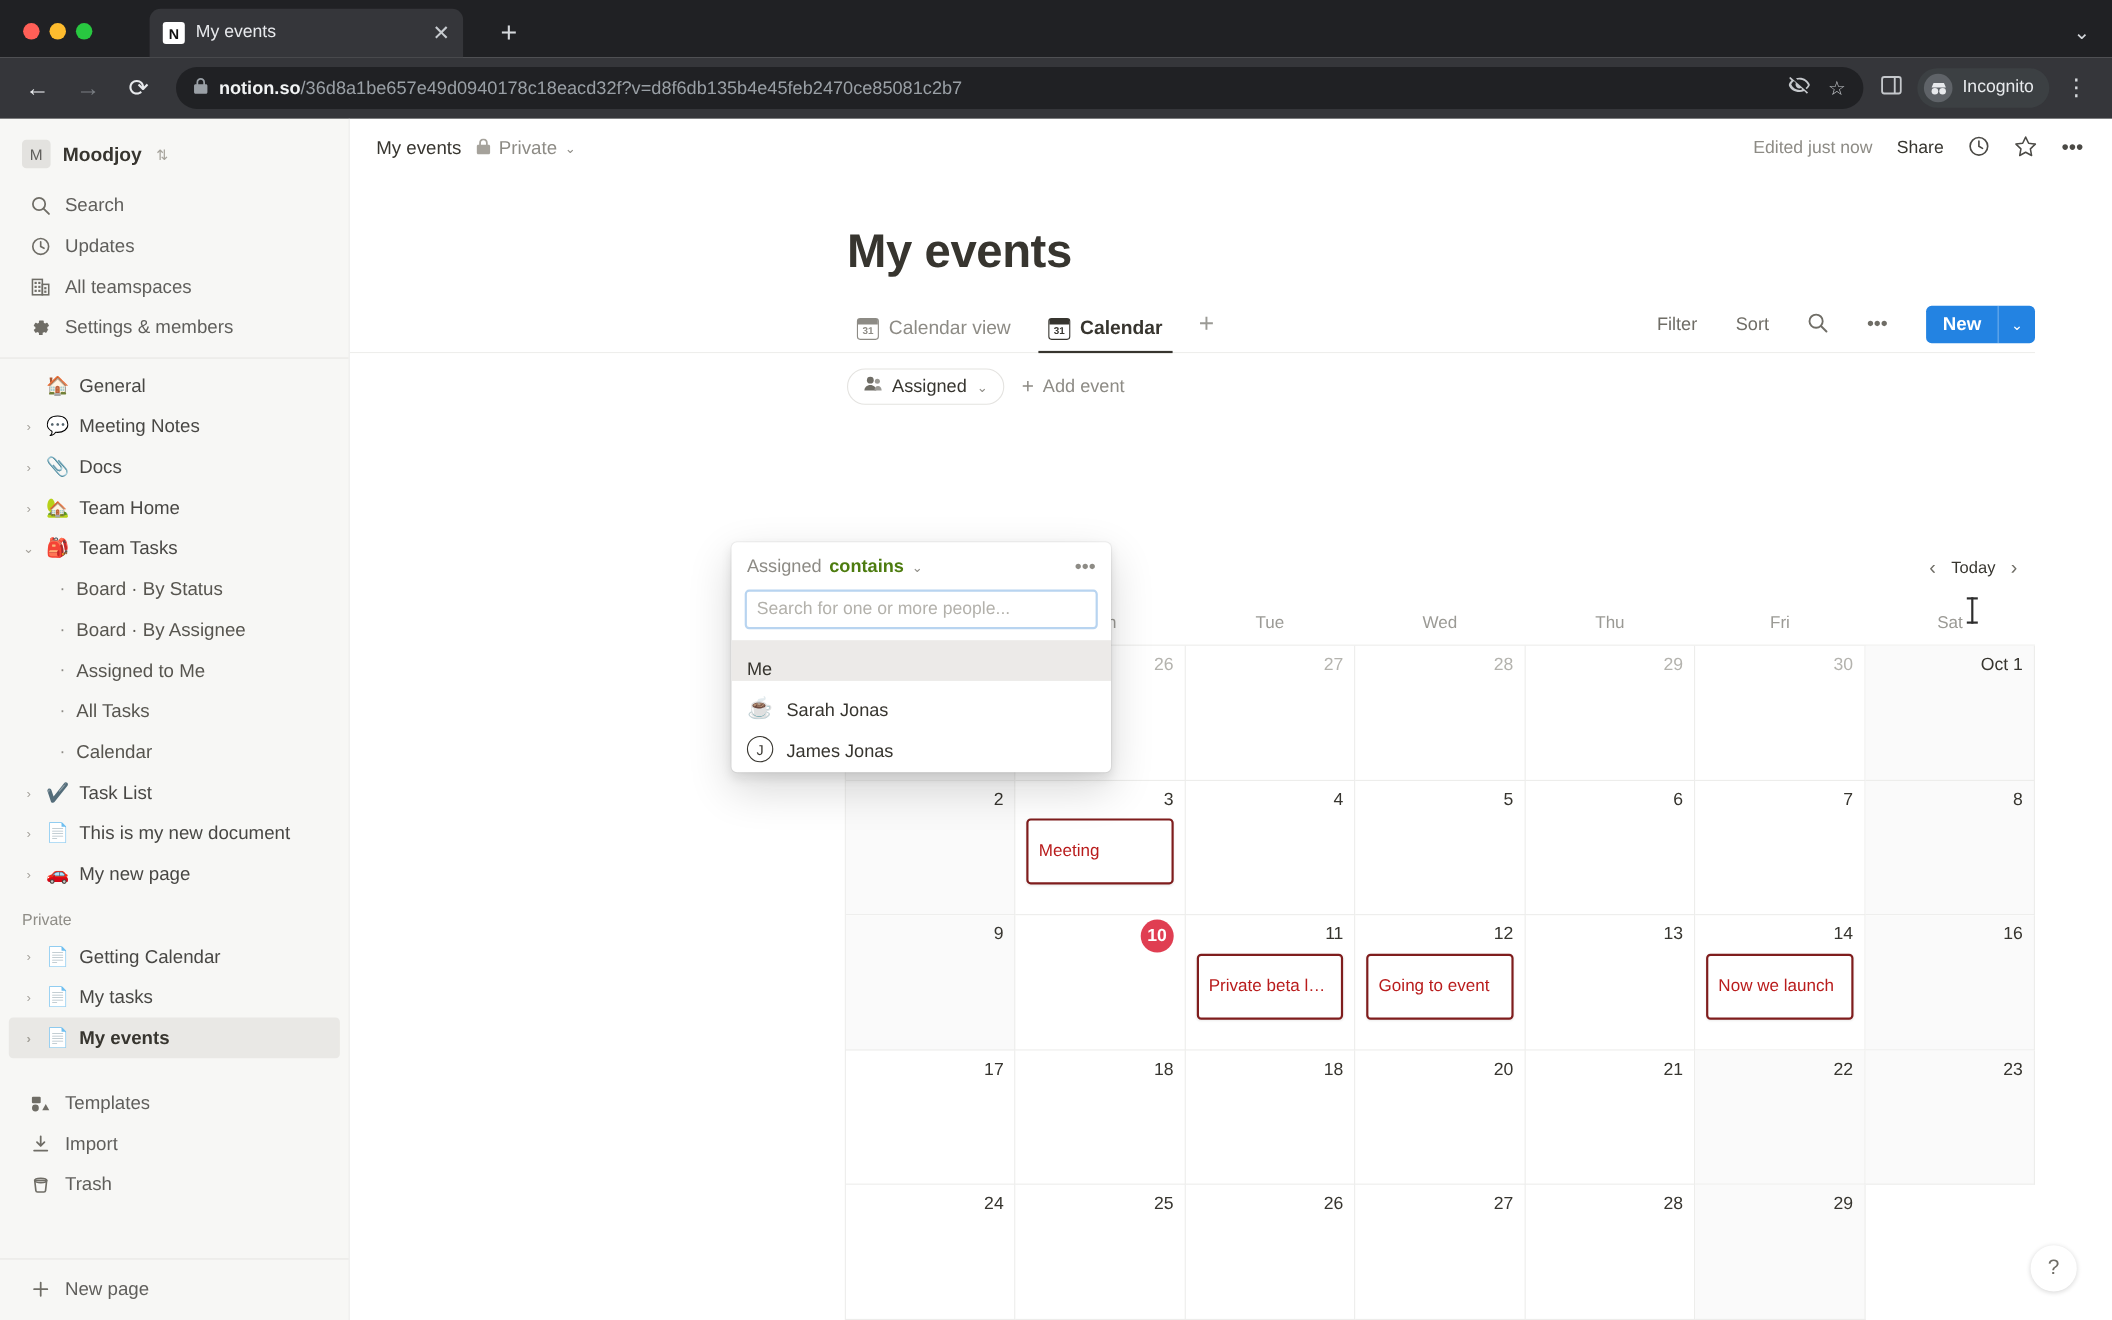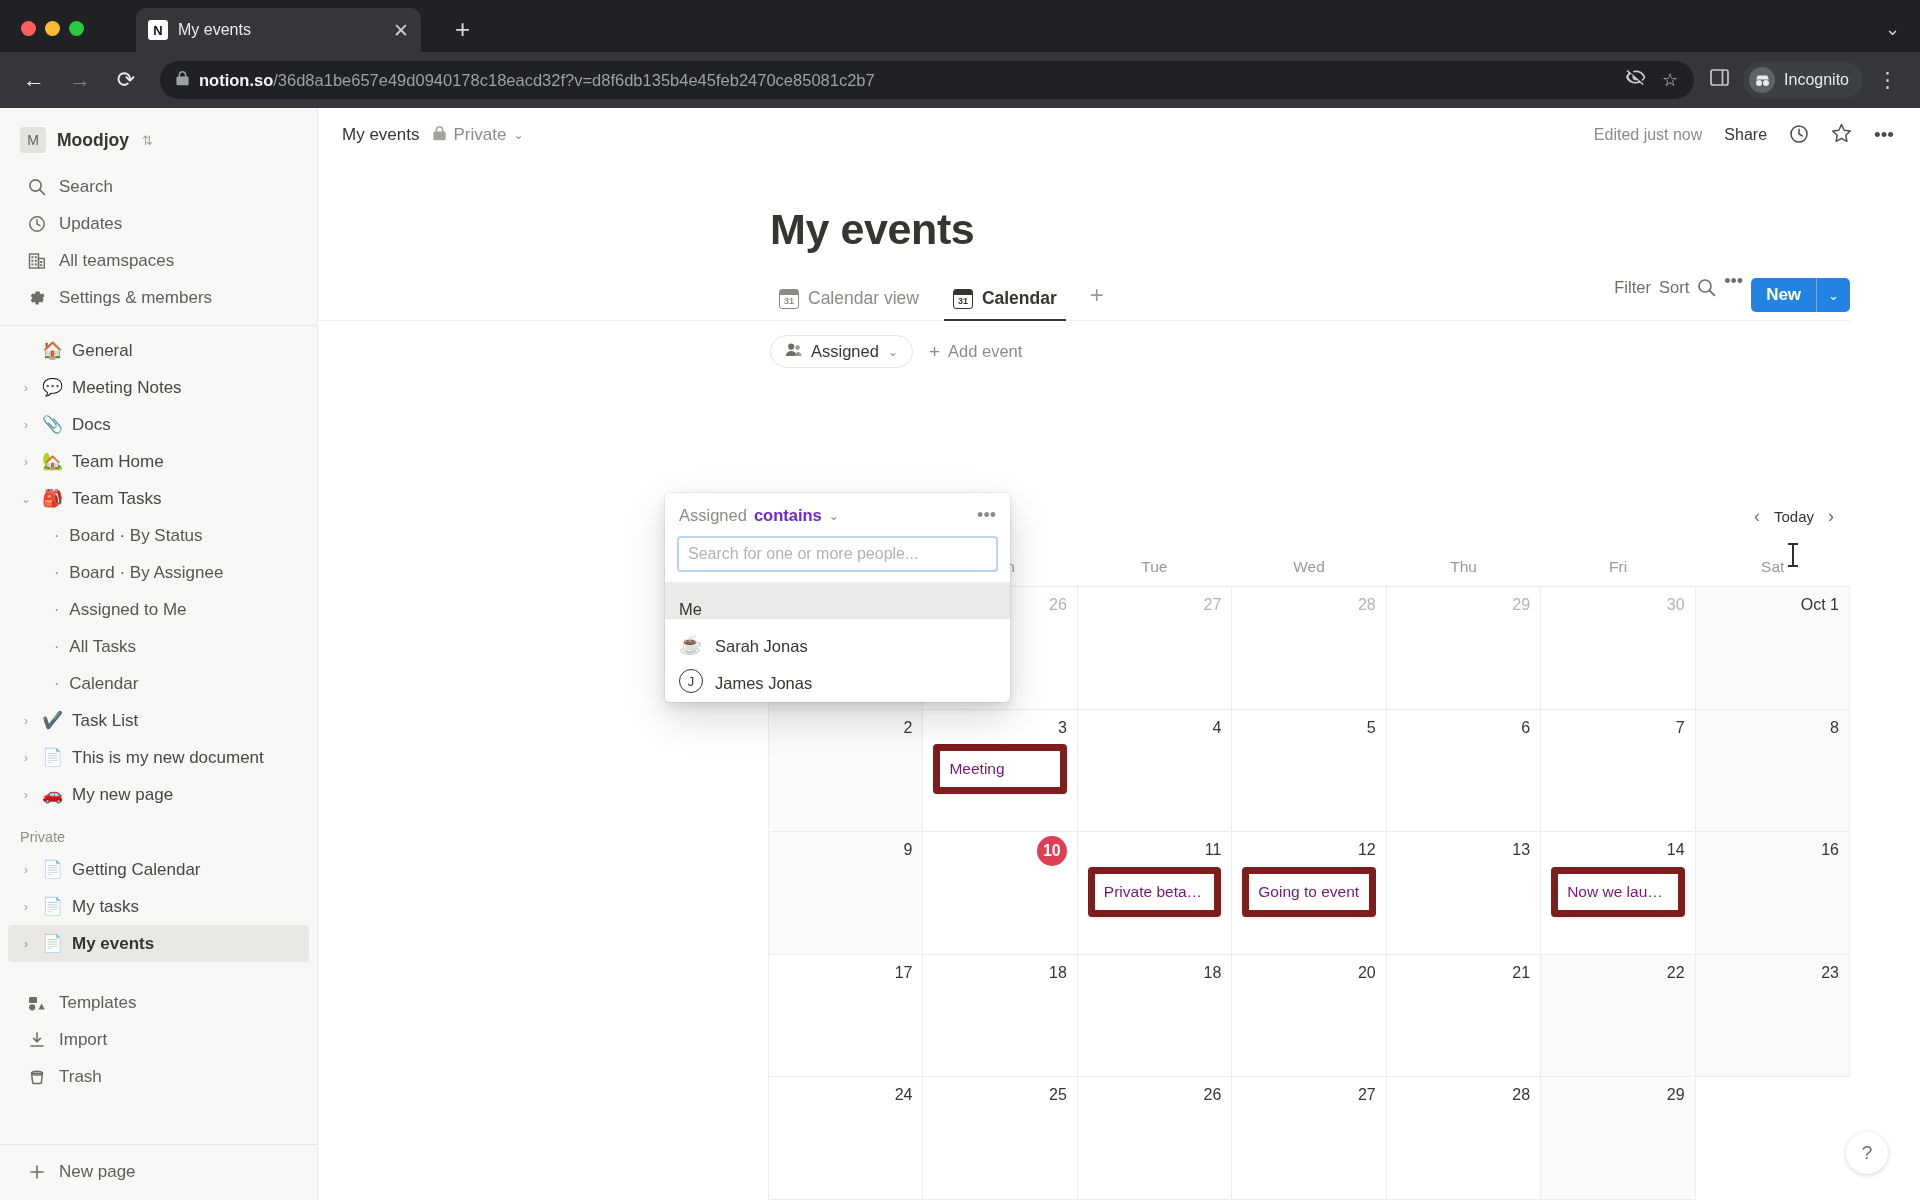--- a/index.html
+++ b/index.html
@@ -202,21 +202,21 @@
     width: 20px; height: 20px; border: 1.6px solid currentColor; border-radius: 3px;
     font-size: 9px; display:flex; align-items:flex-end; justify-content:center;
     line-height: 1; padding-bottom: 2px; font-weight: 700;
     position: relative; flex: 0 0 20px;
   }
   .cal-glyph::before {
     content:""; position:absolute; top:0; left:0; right:0; height: 5px; background: currentColor;
   }
   .view-plus { color: #9b9a95; font-size: 24px; padding: 0 8px 11px 8px; cursor: pointer; font-weight: 300; }
 
-  .view-bar-right { margin-left: auto; display: flex; gap: 8px; padding-bottom: 8px; }
+  .view-bar-right { margin-left: auto; display: flex; align-items: center; gap: 35px; padding-bottom: 8px; }
   .vb-link { color: #6f6d66; font-size: 16.5px; cursor: pointer; }
   .vb-ico { color: #6f6d66; font-size: 18px; cursor: pointer; line-height: 1; }
   .new-btn {
     display: flex; align-items: stretch; background: #2383e2; border-radius: 5px;
     overflow: hidden; cursor: pointer; height: 34px;
   }
   .new-btn .lbl { color: #fff; font-size: 17px; font-weight: 600; padding: 0 15px; display:flex; align-items:center; }
   .new-btn .sep { width: 1px; background: rgba(255,255,255,.35); }
   .new-btn .cv { color: #fff; font-size: 13px; padding: 0 11px; display:flex; align-items:center; }
 
@@ -273,44 +273,44 @@
     display: block; line-height: 1.3;
   }
   .daynum.today {
     display: inline-flex; align-items:center; justify-content:center;
     width: 30px; height: 30px; border-radius: 50%;
     background: #e03e52; color: #fff; font-weight: 600;
     float: right; margin-top: -4px;
   }
   .ev {
     margin-top: 6px; clear: both;
-    background: #fff; border: 7px solid #7f1d1d;
+    background: #fff; border: 2px solid #7f1d1d;
     border-radius: 4px; box-shadow: 0 1px 2px rgba(15,15,15,.07);
-    padding: 9px 9px; font-size: 15.5px; color: #701a75;
+    padding: 19px 9px; font-size: 15.5px; color: #b91c1c;
     white-space: nowrap; overflow: hidden; text-overflow: ellipsis;
     cursor: pointer;
   }
 
   
   .popup {
     position: absolute;
     left: 347px; top: 385px;
     width: 345px;
     background: #fff;
     border-radius: 5px;
     box-shadow: 0 0 0 1px rgba(15,15,15,.05), 0 5px 10px rgba(15,15,15,.1), 0 15px 40px rgba(15,15,15,.16);
     z-index: 60;
     padding-bottom: 9px;
   }
   .popup-head {
     display: flex; align-items: center;
     padding: 13px 14px 8px 14px; gap: 7px;
   }
   .popup-prop { color: #8d8b85; font-size: 16.5px; }
-  .popup-cond { color: #6d28d9; font-size: 16.5px; font-weight: 700; cursor: pointer; }
+  .popup-cond { color: #4d7c0f; font-size: 16.5px; font-weight: 700; cursor: pointer; }
   .popup-cond-cv { color: #8d8b85; font-size: 12px; cursor: pointer; }
   .popup-more { margin-left: auto; color: #8d8b85; font-size: 18px; line-height: .6; cursor: pointer; }
   .popup-search {
     margin: 3px 12px 0 12px;
     height: 36px;
     border: 2px solid #b8d4f0;
     border-radius: 4px;
     display: flex; align-items: center;
     padding: 0 9px;
     background: #fff;

